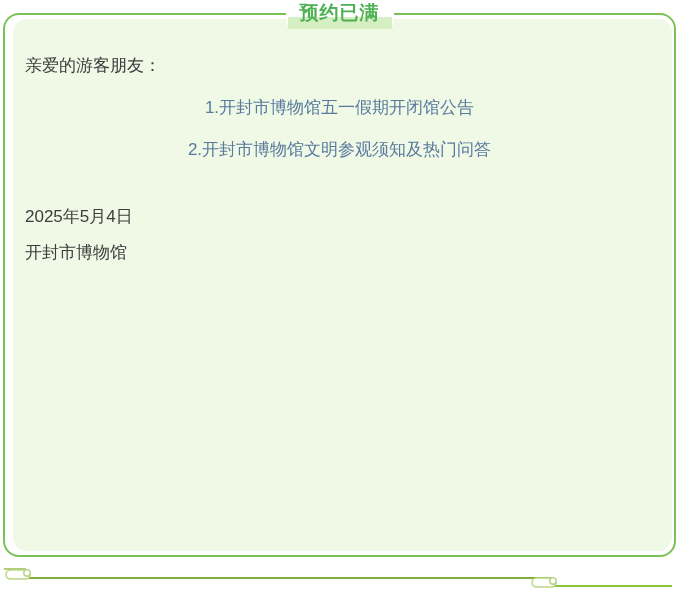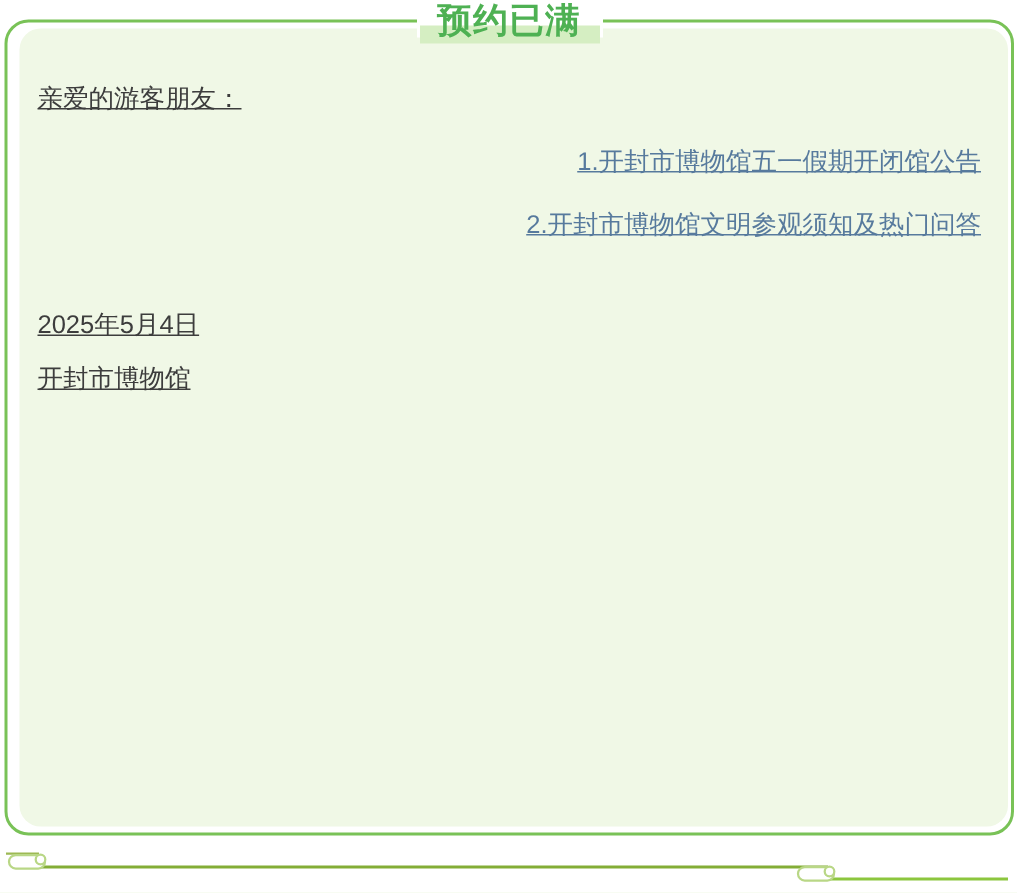--- a/index.html
+++ b/index.html
@@ -40,51 +40,51 @@
   .title-highlight{
     position:absolute;
     left:2px; right:2px;
     bottom:-4px;
     height:12px;
     background:var(--highlight-green);
   }
   .title-text{
     position:relative;
     display:block;
-    font-size:23px;
+    font-size:19px;
     font-weight:bold;
     letter-spacing:1px;
     color:var(--title-green);
     line-height:24px;
     white-space:nowrap;
   }
   .panel{
     position:absolute;
     left:13px; top:19px;
     width:659px; height:532px;
     background:var(--panel-bg);
     border-radius:14px;
     padding:26px 18px 0 12px;
     font-size:17px;
     line-height:42px;
     text-align:justify;
   }
-  .panel p{margin:0;text-decoration:underline;}
+  .panel p{margin:0;}
   .greeting{margin-bottom:10px;}
   .p-indent{text-indent:1.4em;}
   .bold-u{
     font-weight:bold;
     text-decoration:underline;
     text-underline-offset:6px;
     text-decoration-thickness:1.5px;
   }
   .link-line{
     color:var(--link-color);
     cursor:pointer;
-    text-align:right;
+    text-align:center;
   }
   .date-block{
     margin-top:28px;
     text-align:left;
     line-height:36px;
     padding-right:26px;
   }
   .bottom-deco{
     position:absolute;
     left:0; top:563px;

